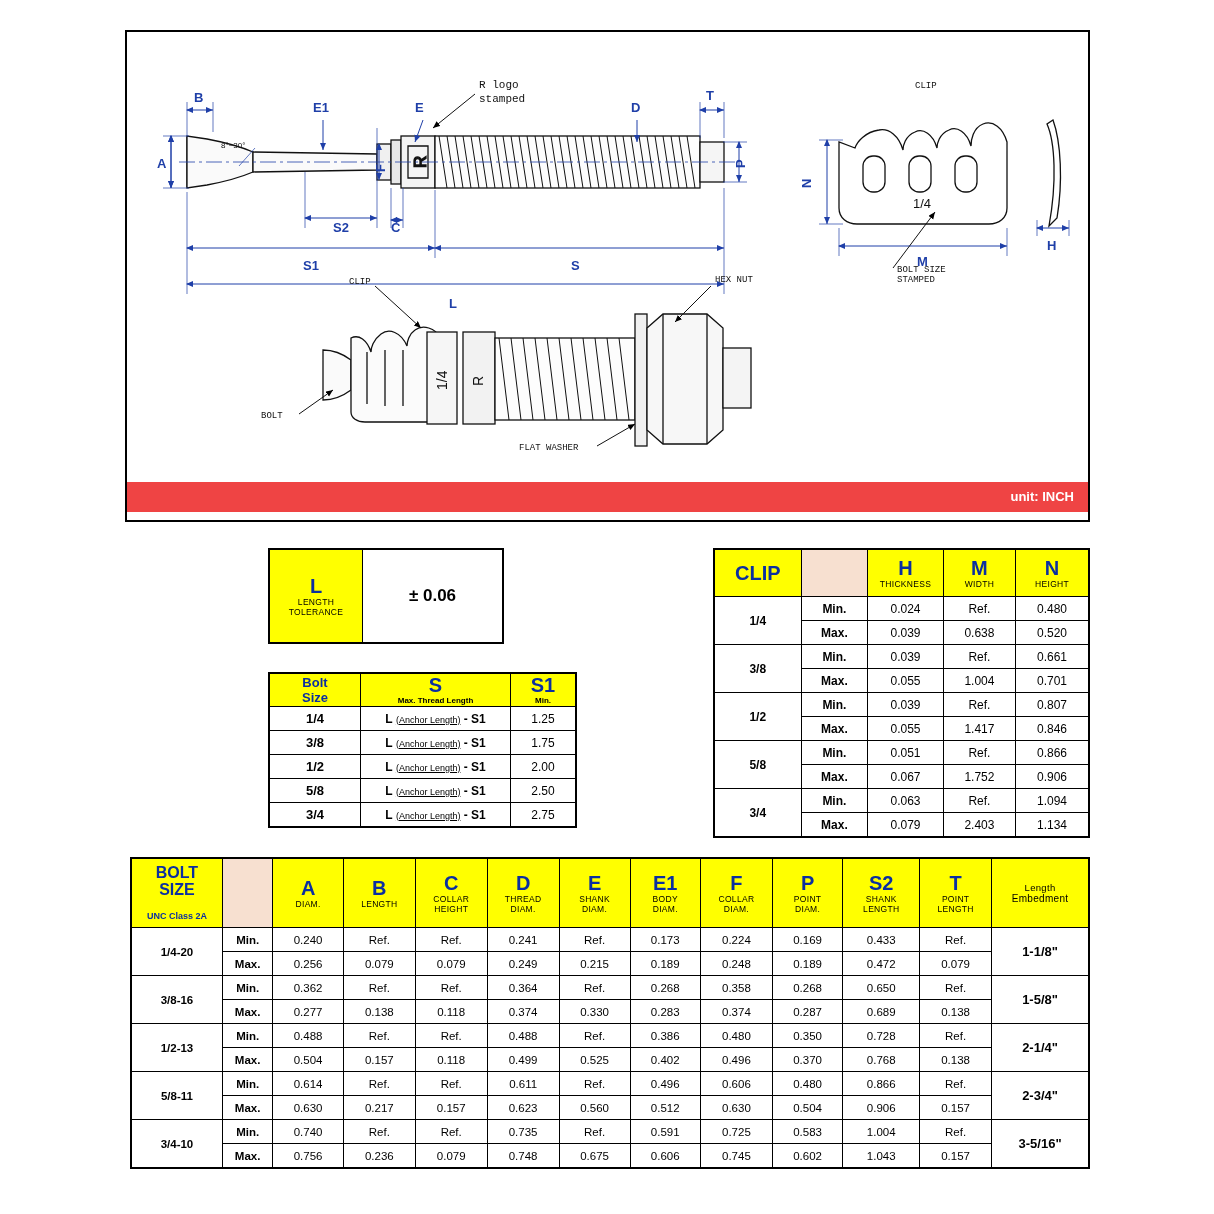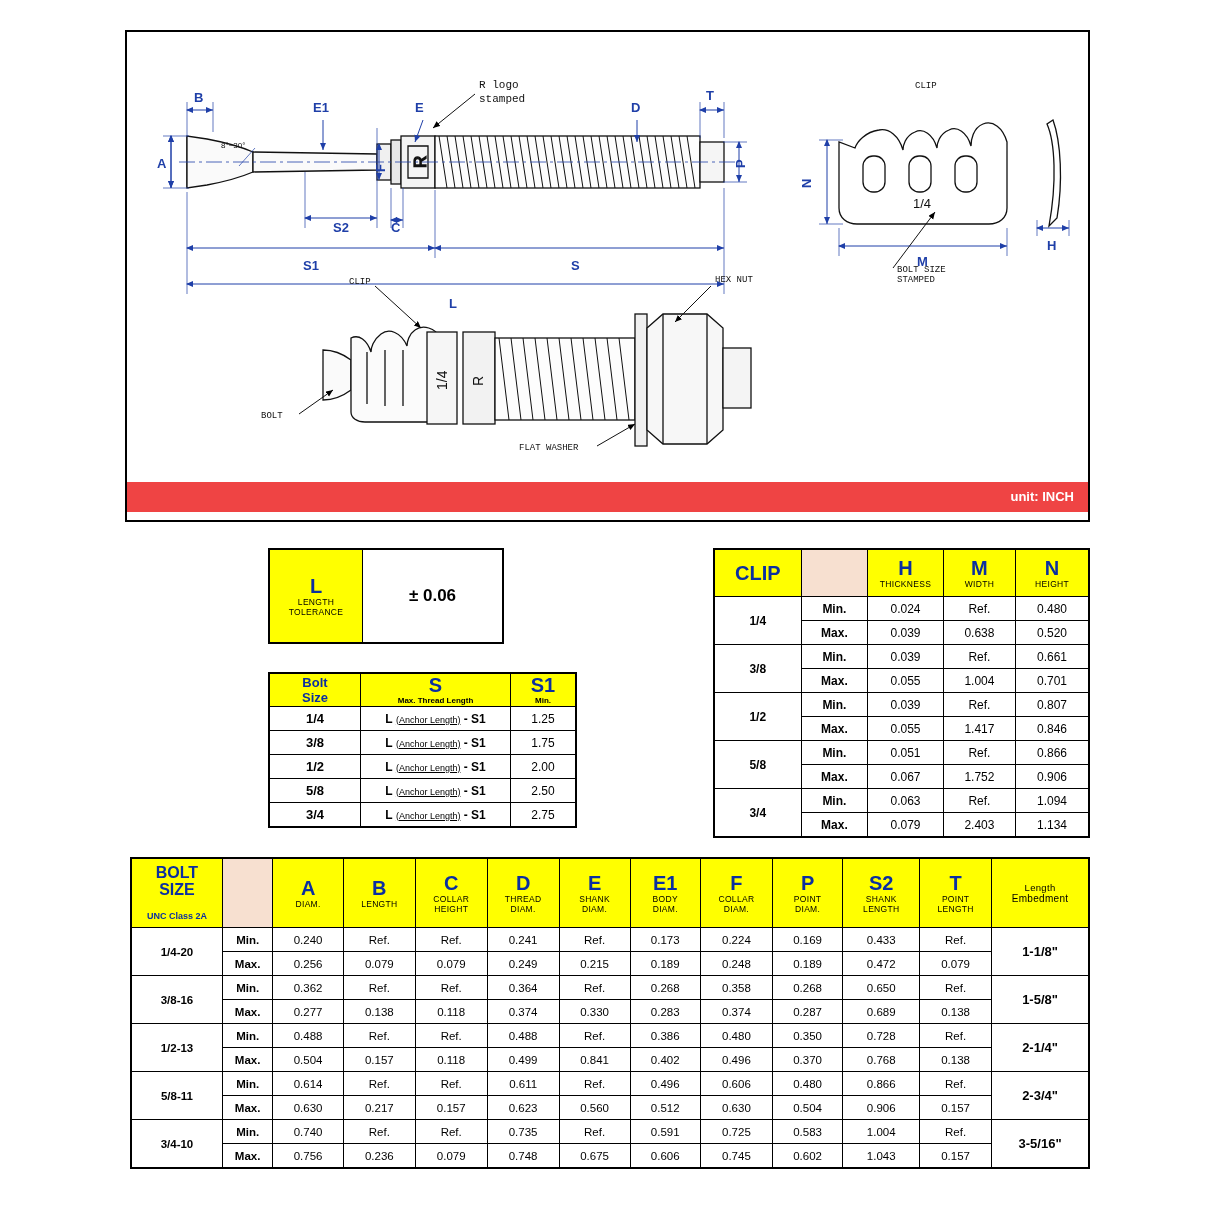--- a/index.html
+++ b/index.html
@@ -526,21 +526,21 @@
       <td>0.728</td>
       <td>Ref.</td>
       <td rowspan="2" class="bold" style="font-size:13px;">2-1/4"</td>
     </tr>
     <tr>
       <td class="minmax">Max.</td>
       <td>0.504</td>
       <td>0.157</td>
       <td>0.118</td>
       <td>0.499</td>
-      <td>0.841</td>
+      <td>0.525</td>
       <td>0.402</td>
       <td>0.496</td>
       <td>0.370</td>
       <td>0.768</td>
       <td>0.138</td>
     </tr>
 
     <tr>
       <td rowspan="2" class="rowlabel">5/8-11</td>
       <td class="minmax">Min.</td>

